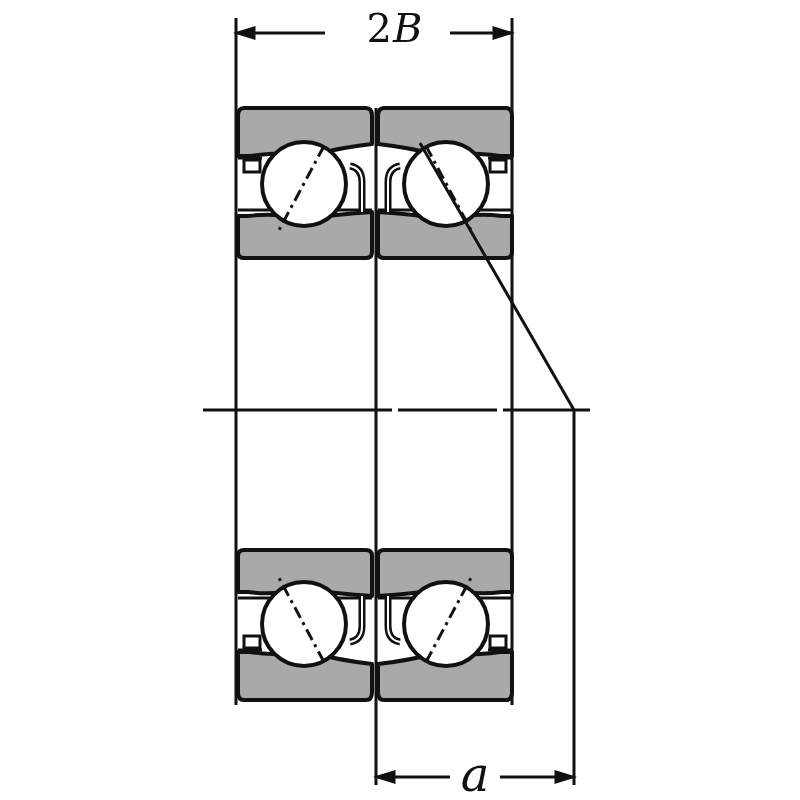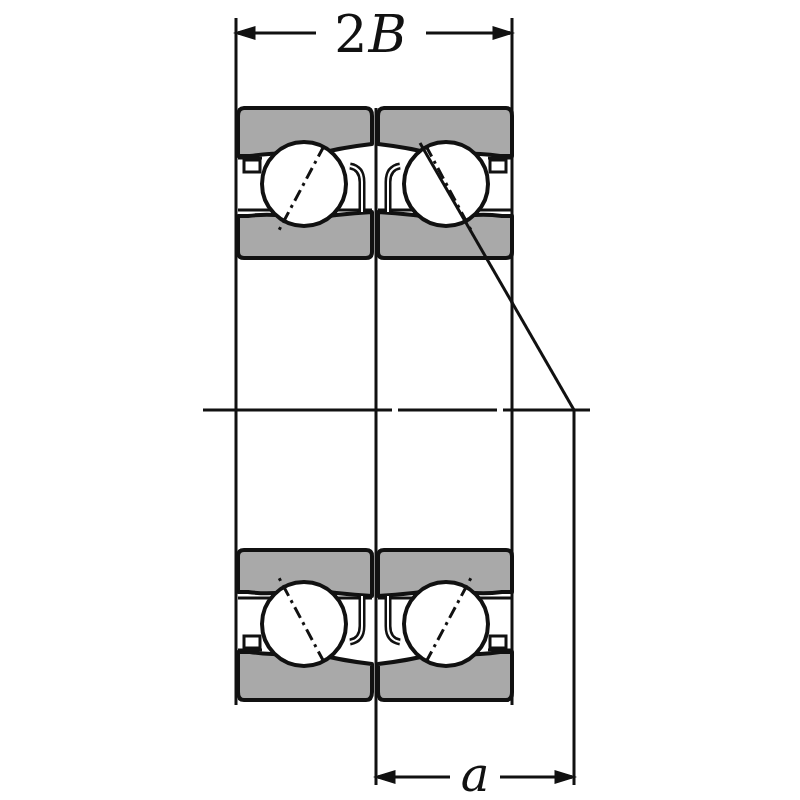--- a/index.html
+++ b/index.html
@@ -7,21 +7,21 @@
   #drawing { position: absolute; left: 0; top: 0; width: 800px; height: 800px; }
   .dim-label {
     position: absolute;
     font-family: "DejaVu Serif", serif;
     font-style: italic;
     color: #111;
     background: #fff;
     line-height: 1;
     text-align: center;
   }
-  .dim-label-2b { left: 316px; top: 8px; width: 110px; font-size: 52px; font-style: normal; letter-spacing: 1px; }
+  .dim-label-2b { left: 340px; top: 8px; width: 110px; font-size: 40px; font-style: normal; letter-spacing: 1px; }
   .dim-label-2b .ital { font-style: italic; }
   .dim-label-a { left: 450px; top: 750px; width: 50px; font-size: 48px; }
 </style>
 </head>
 <body>
 
 <svg id="drawing" viewBox="0 0 800 800" xmlns="http://www.w3.org/2000/svg">
   <defs>
     <g id="row-top">
 

